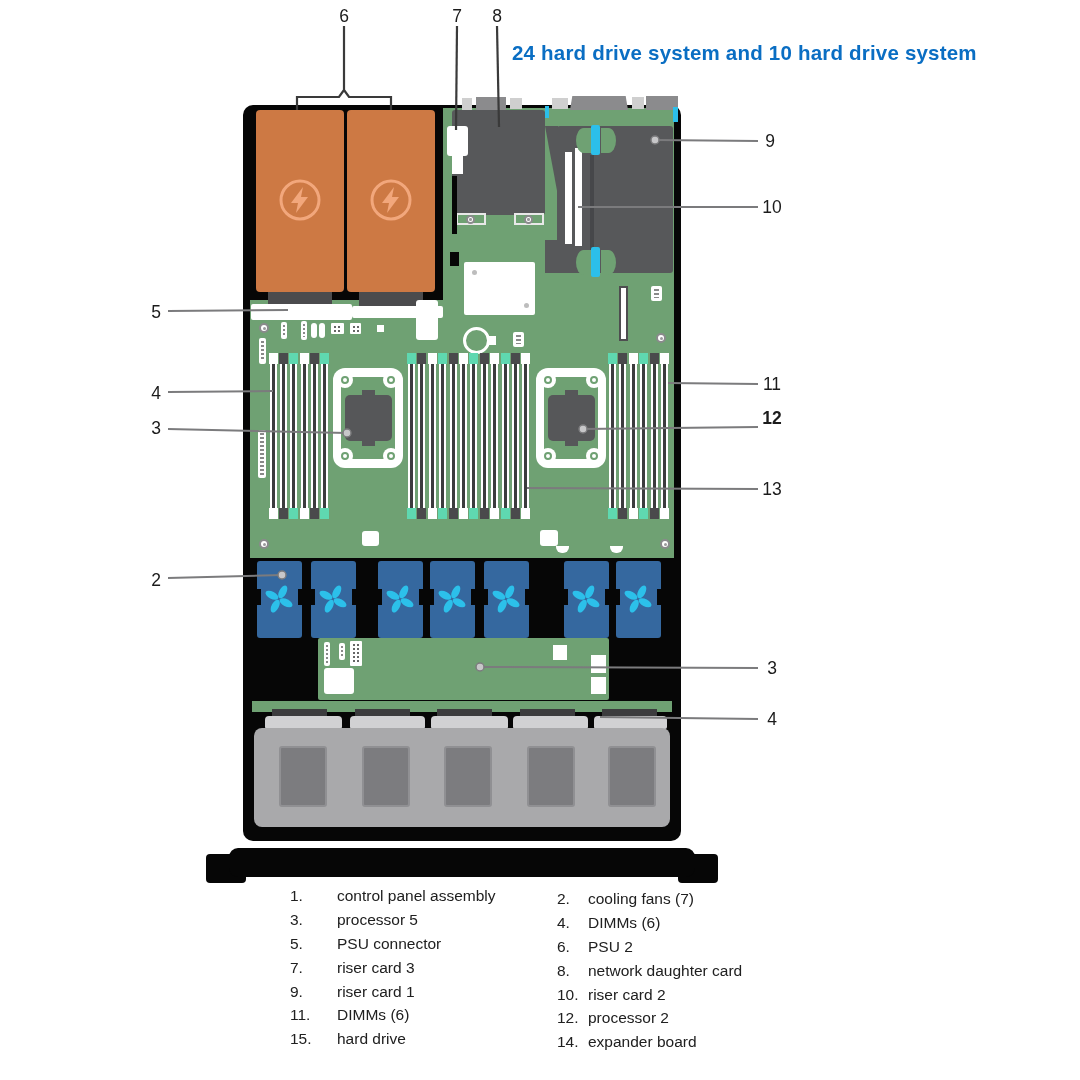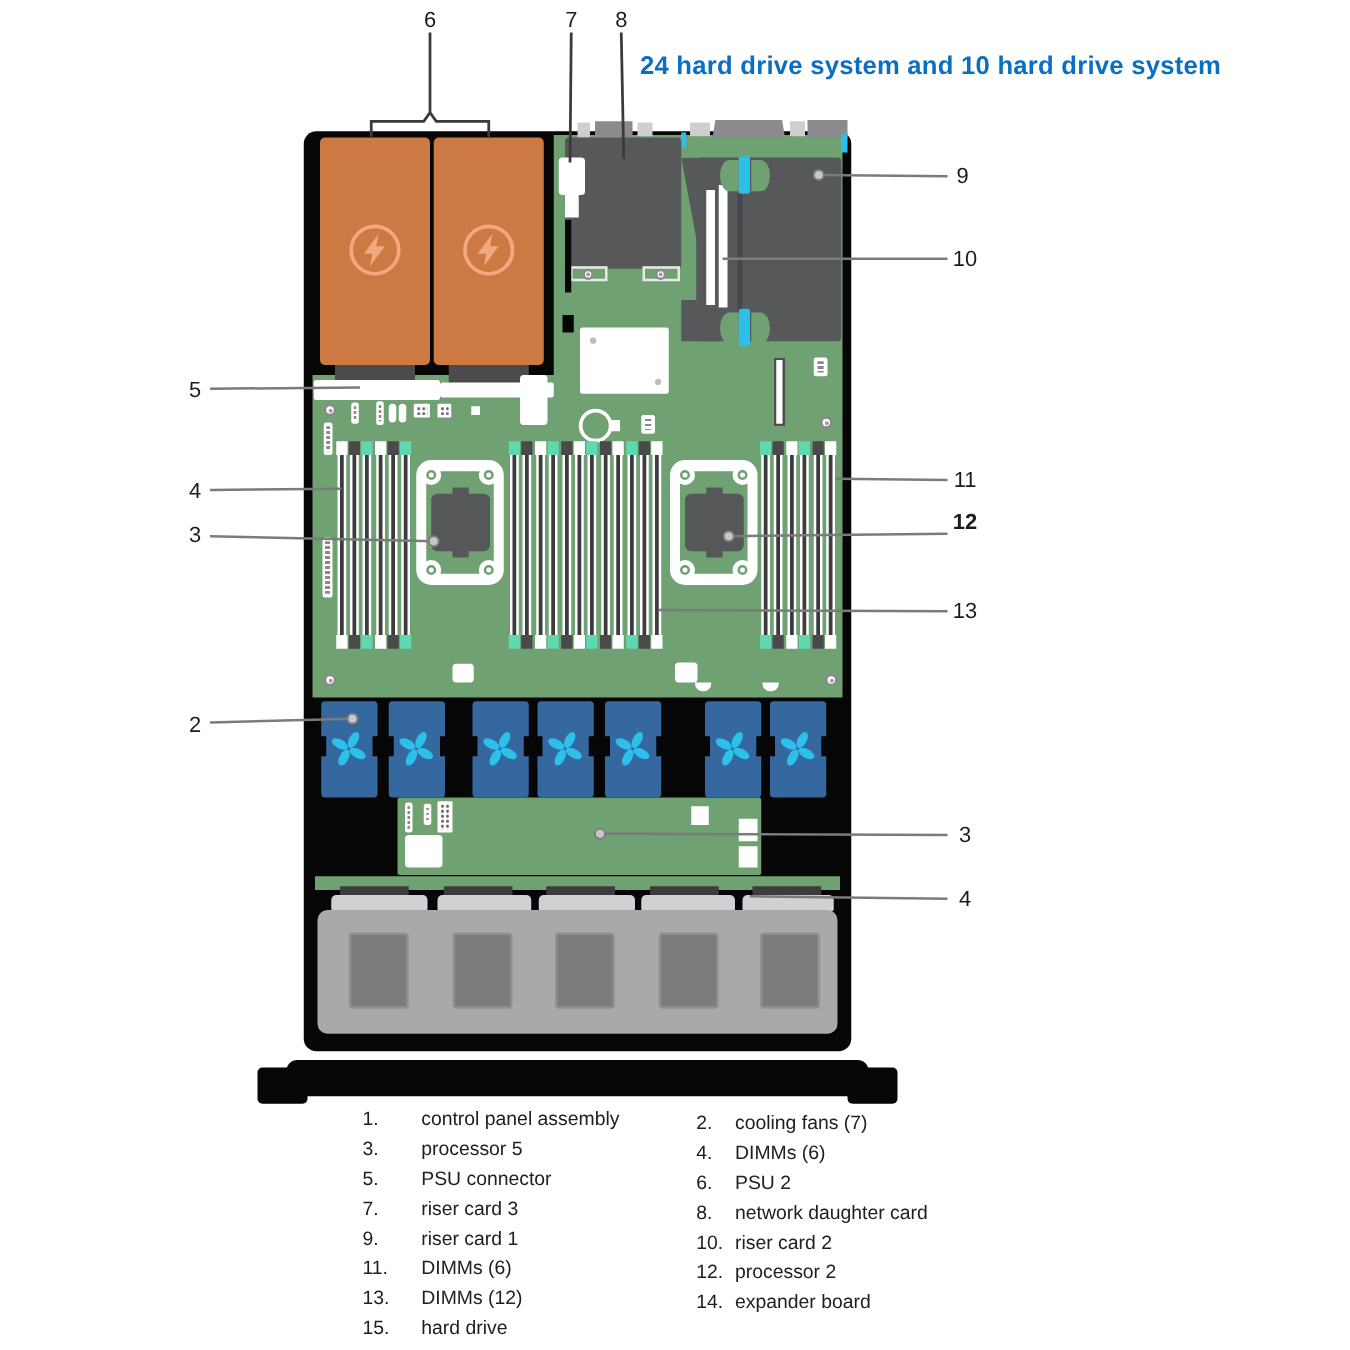--- a/index.html
+++ b/index.html
@@ -389,24 +389,20 @@
       </div>
       <div class="lrow">
         <span class="lnum">9.</span>
         <span>riser card 1</span>
       </div>
       <div class="lrow">
         <span class="lnum">11.</span>
         <span>DIMMs (6)</span>
       </div>
       <div class="lrow">
-        <span class="lnum">13.</span>
-        <span>DIMMs (12)</span>
-      </div>
-      <div class="lrow">
         <span class="lnum">15.</span>
         <span>hard drive</span>
       </div>
     </div>
   <div id="legend-col2" class="legend" style="left:557px;top:887px;">
       <div class="lrow">
         <span class="lnum">2.</span>
         <span>cooling fans (7)</span>
       </div>
       <div class="lrow">

